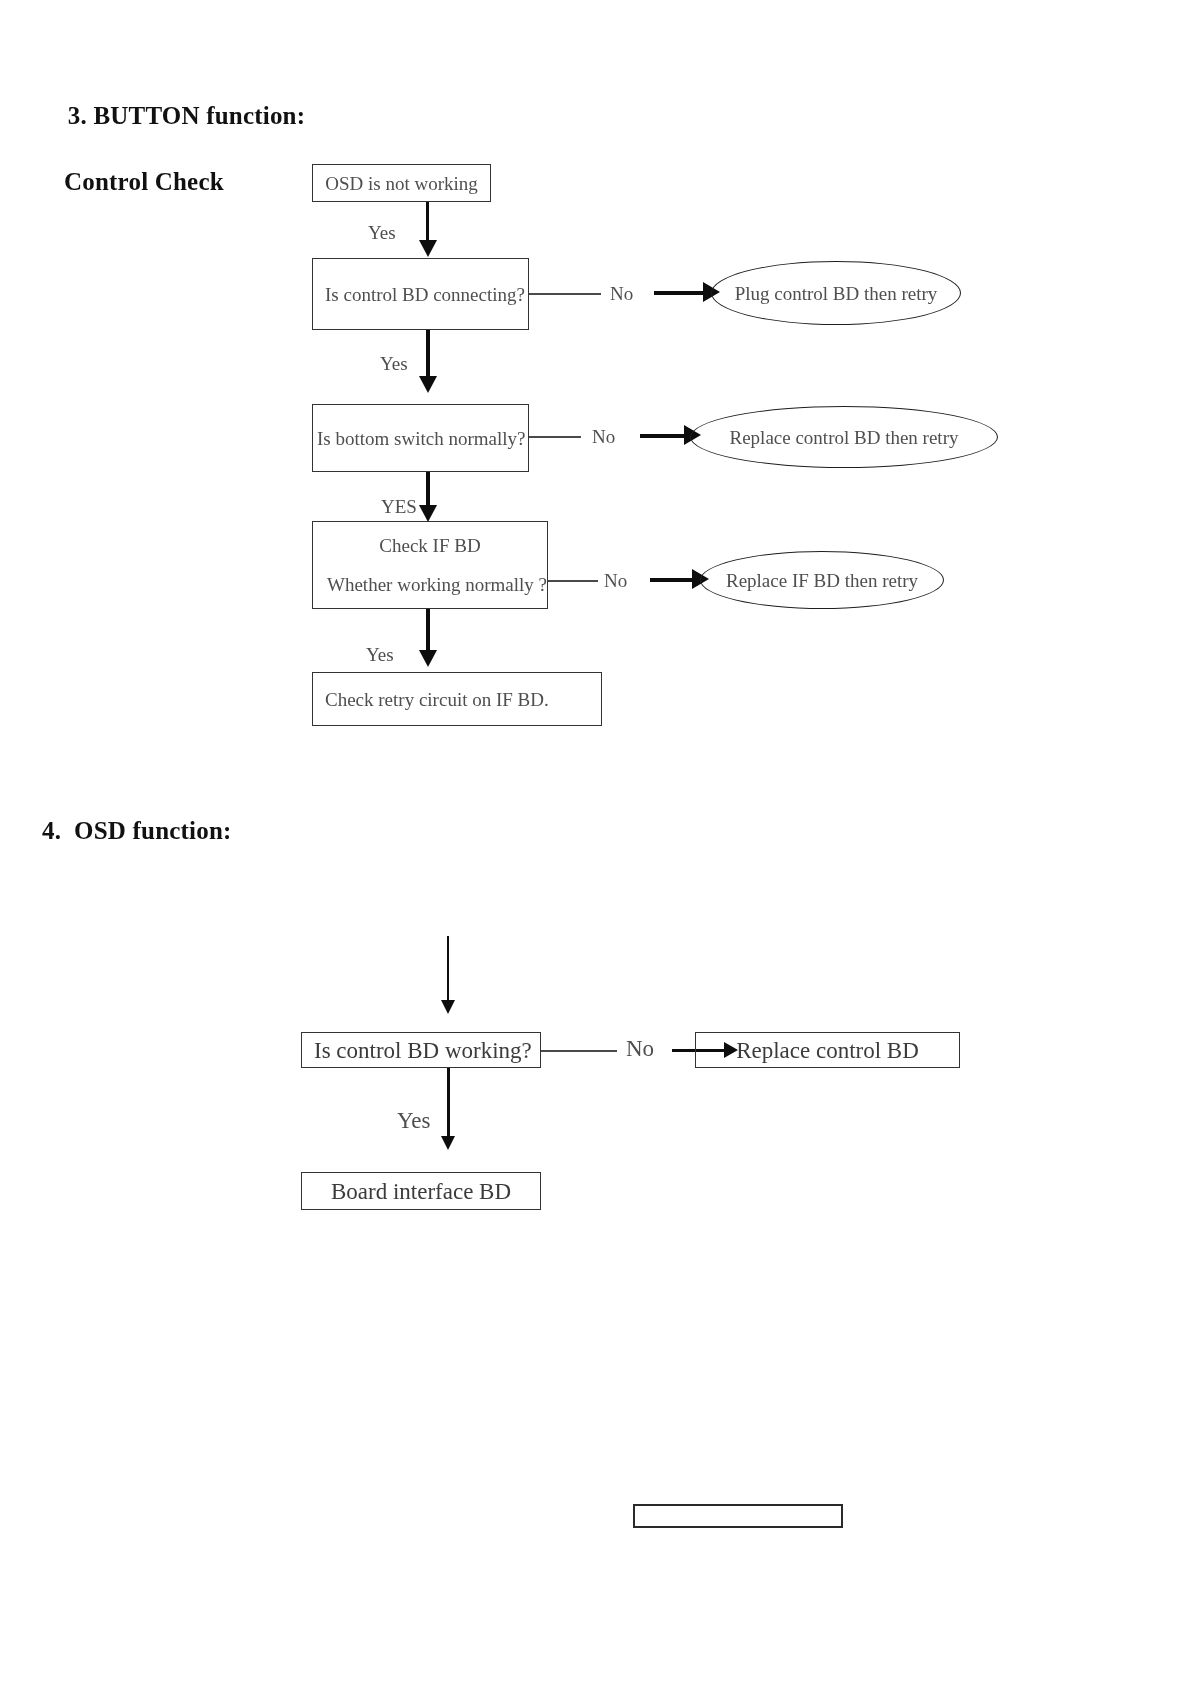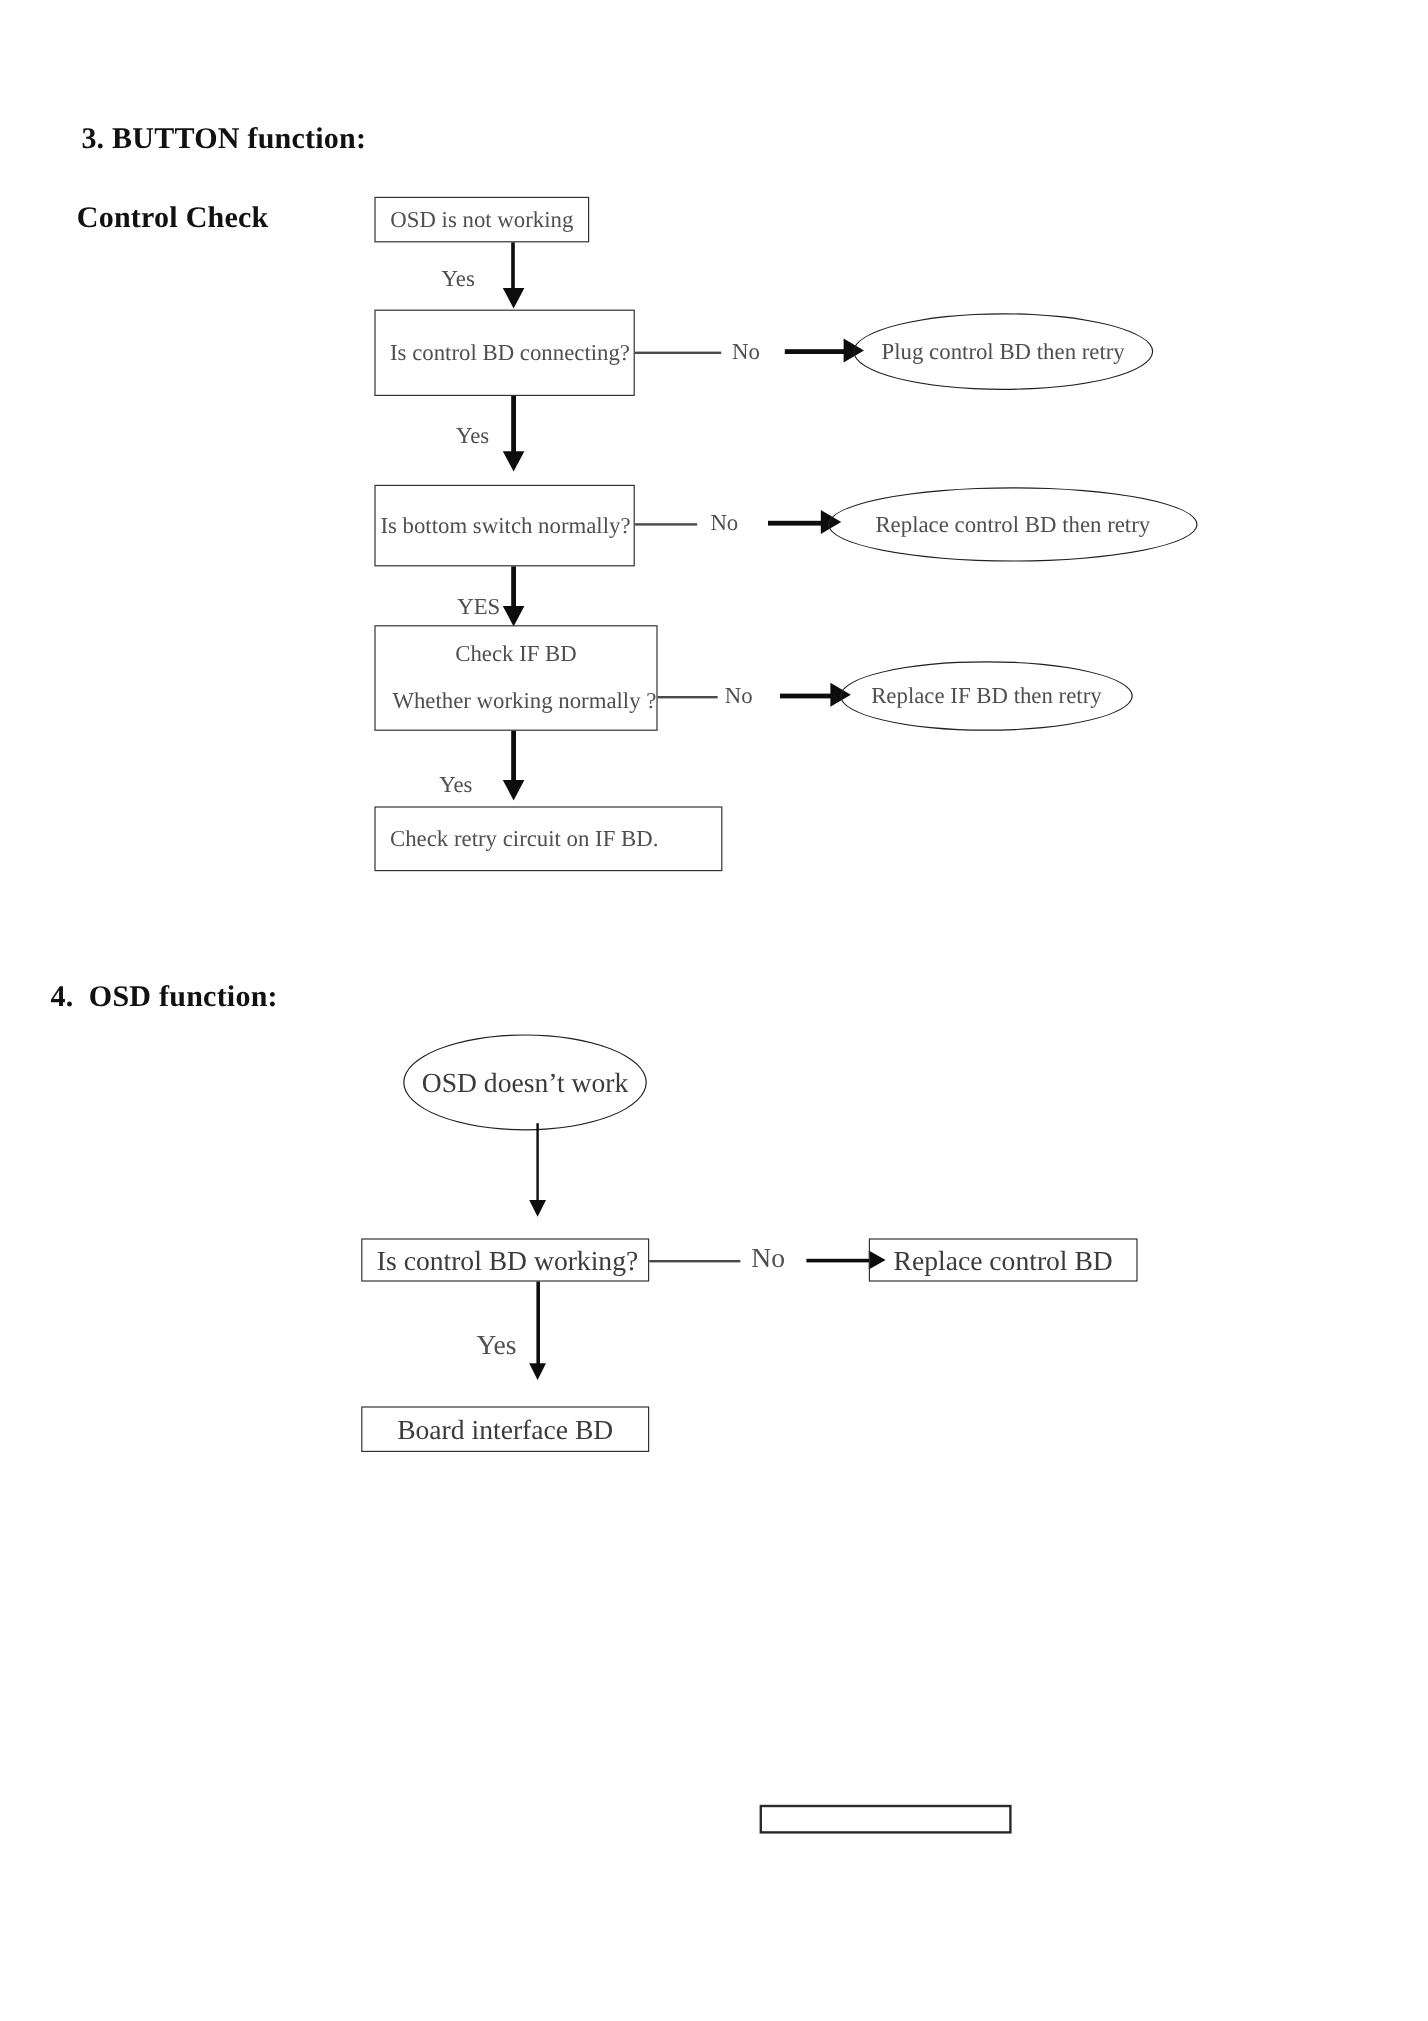--- a/index.html
+++ b/index.html
@@ -225,37 +225,34 @@
   <div class="vline" style="left:426px; top:609px; width:4px; height:49px;"></div>
   <div class="arrowdown" style="left:419px; top:650px;"></div>
   <div class="edge-label" style="left:366px; top:644px;">Yes</div>
 
   <div class="node rect overflow" style="left:312px; top:672px; width:290px; height:54px;">
     <span class="label">Check retry circuit on IF BD.</span>
   </div>
 
   <div class="heading" id="heading-4">4.  OSD function:</div>
 
-  <div class="node ellipse" style="left:336px; top:862px; width:203px; height:80px;">
-    <span class="label big">OSD doesn’t work</span>
-  </div>
 
   <div class="vline thin" style="left:447px; top:936px; height:72px;"></div>
   <div class="arrowdown small" style="left:441px; top:1000px;"></div>
 
   <div class="node rect overflow" style="left:301px; top:1032px; width:240px; height:36px;">
     <span class="label big">Is control BD working?</span>
   </div>
 
   <div class="hline" style="left:541px; top:1050px; width:76px;"></div>
   <div class="edge-label" style="left:626px; top:1038px; font-size:23px;">No</div>
   <div class="harrow slim" style="left:672px; top:1049px; width:56px;"></div>
   <div class="arrowright small" style="left:724px; top:1042px;"></div>
 
-  <div class="node rect" style="left:724px; top:1032px; width:224px; height:36px;">
+  <div class="node rect" style="left:695px; top:1032px; width:265px; height:36px;">
     <span class="label big">Replace control BD</span>
   </div>
 
   <div class="vline thin" style="left:447px; top:1068px; width:3px; height:76px;"></div>
   <div class="arrowdown small" style="left:441px; top:1136px;"></div>
   <div class="edge-label" style="left:397px; top:1110px; font-size:23px;">Yes</div>
 
   <div class="node rect" style="left:301px; top:1172px; width:240px; height:38px;">
     <span class="label big">Board interface BD</span>
   </div>

